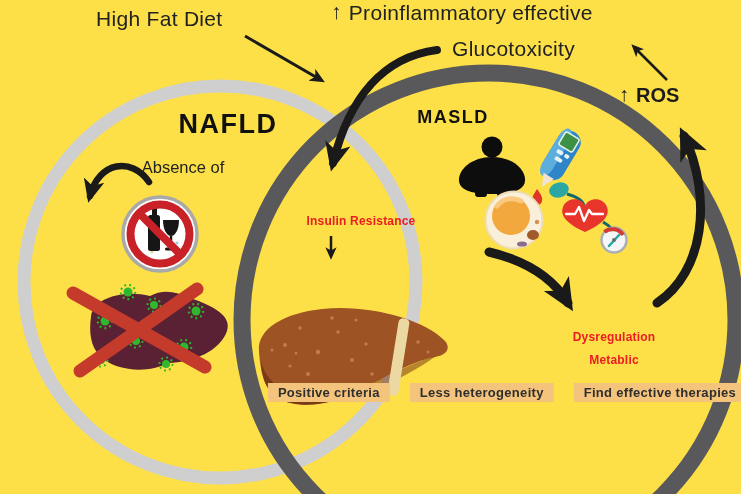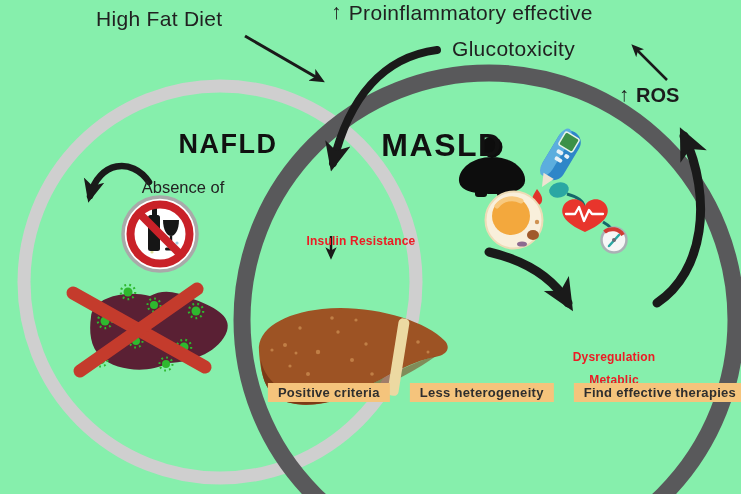--- a/index.html
+++ b/index.html
@@ -5,26 +5,26 @@
   :root{
     --red-text:#ec1c24;
     --tag-bg:#f5c47c;
     --left-circle-stroke:#cfcfcf;
     --right-circle-stroke:#59595b;
     --text:#1c1c1c;
   }
   html,body{margin:0;padding:0;background:#fff;}
   .stage{
     position:relative;width:741px;height:494px;overflow:hidden;
-    background:#86efac;outline:1px solid #ececec;
+    background:#fde047;outline:1px solid #ececec;
     font-family:"Liberation Sans",sans-serif;color:var(--text);
   }
   .stage svg{position:absolute;left:0;top:0;}
   .lbl{position:absolute;white-space:nowrap;line-height:1.1;}
-  .lbl.center{transform:translateX(-50%);text-align:center;white-space:normal;margin-top:20px;}
+  .lbl.center{transform:translateX(-50%);text-align:center;white-space:normal;}
   .t-top{font-size:21px;color:#212121;letter-spacing:.3px;}
   .flexrow{display:flex;align-items:flex-start;gap:7px;}
   .uparrow{font-weight:bold;font-size:21px;line-height:1;}
   .circle-title{font-size:27px;font-weight:bold;letter-spacing:1.5px;color:#111;}
   .note{font-size:16.5px;color:#222;}
   .red-head{font-size:12px;font-weight:bold;color:var(--red-text);letter-spacing:.2px;}
   .body-txt{font-size:19px;line-height:21px;color:#1b1b1b;}
   .ros{font-size:20px;font-weight:bold;}
   .tags{position:absolute;left:507px;top:383px;transform:translateX(-50%);
     display:flex;align-items:flex-end;gap:20px;}
@@ -187,21 +187,21 @@
   </div>
 
   <div class="lbl t-top" style="left:452px;top:37px;">Glucotoxicity</div>
 
   <div class="lbl ros flexrow" style="left:619px;top:84px;">
     <span class="uparrow" style="font-size:20px;">↑</span>
     <span>ROS</span>
   </div>
 
   <div class="lbl center circle-title" style="left:228px;top:110px;">NAFLD</div>
-  <div class="lbl center circle-title" style="left:442px;top:108px;font-size:32px;">MASLD</div>
+  <div class="lbl center circle-title" style="left:453px;top:108px;font-size:18px;">MASLD</div>
 
   <div class="lbl center note" style="left:183px;top:158px;text-align:center;">Absence of</div>
 
   <div class="lbl center red-head" style="left:361px;top:215px;">Insulin Resistance</div>
 
   <div class="lbl center body-txt" style="left:338px;top:267px;">
   </div>
 
   <div class="lbl center red-head" style="left:614px;top:326px;line-height:23px;">
     <span style="display:block;">Dysregulation</span>

